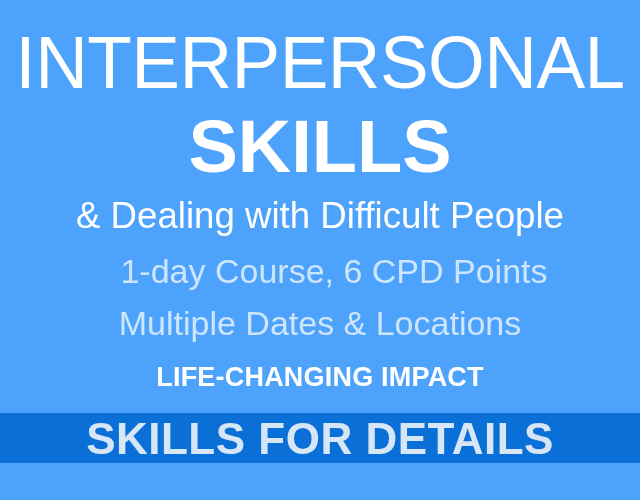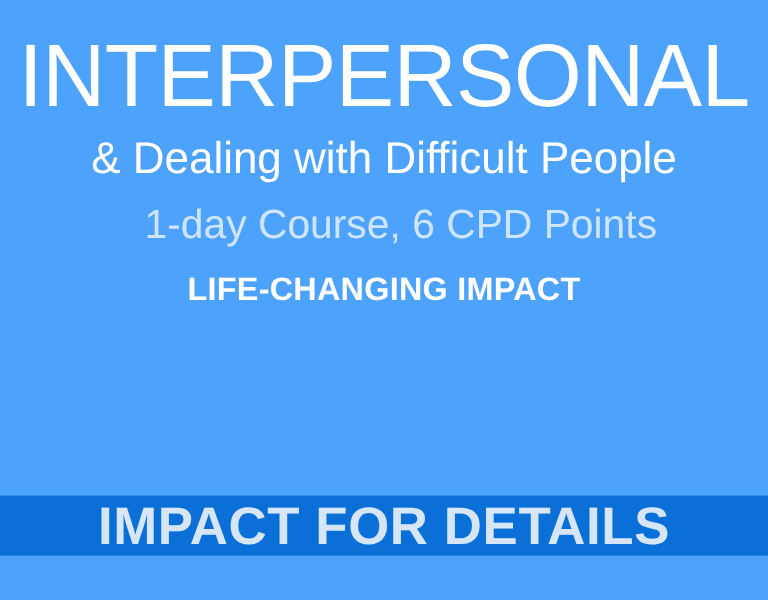--- a/index.html
+++ b/index.html
@@ -125,26 +125,28 @@
   }
 </style>
 </head>
 <body>
 
 <div class="banner">
 
   <div class="hero">
     <span class="headline-1">INTERPERSONAL</span>
 
+    <span class="headline-2">SKILLS</span>
 
     <span class="subtitle">&amp; Dealing with Difficult People</span>
 
     <span class="detail-line first">1-day Course, 6 CPD Points</span>
 
+    <span class="detail-line second">Multiple Dates &amp; Locations</span>
 
     <span class="impact">LIFE-CHANGING IMPACT</span>
   </div>
 
   <div class="cta-band">
-    <span class="cta-label">IMPACT FOR DETAILS</span>
+    <span class="cta-label">SKILLS FOR DETAILS</span>
   </div>
 
 </div>
 
 </body></html>

